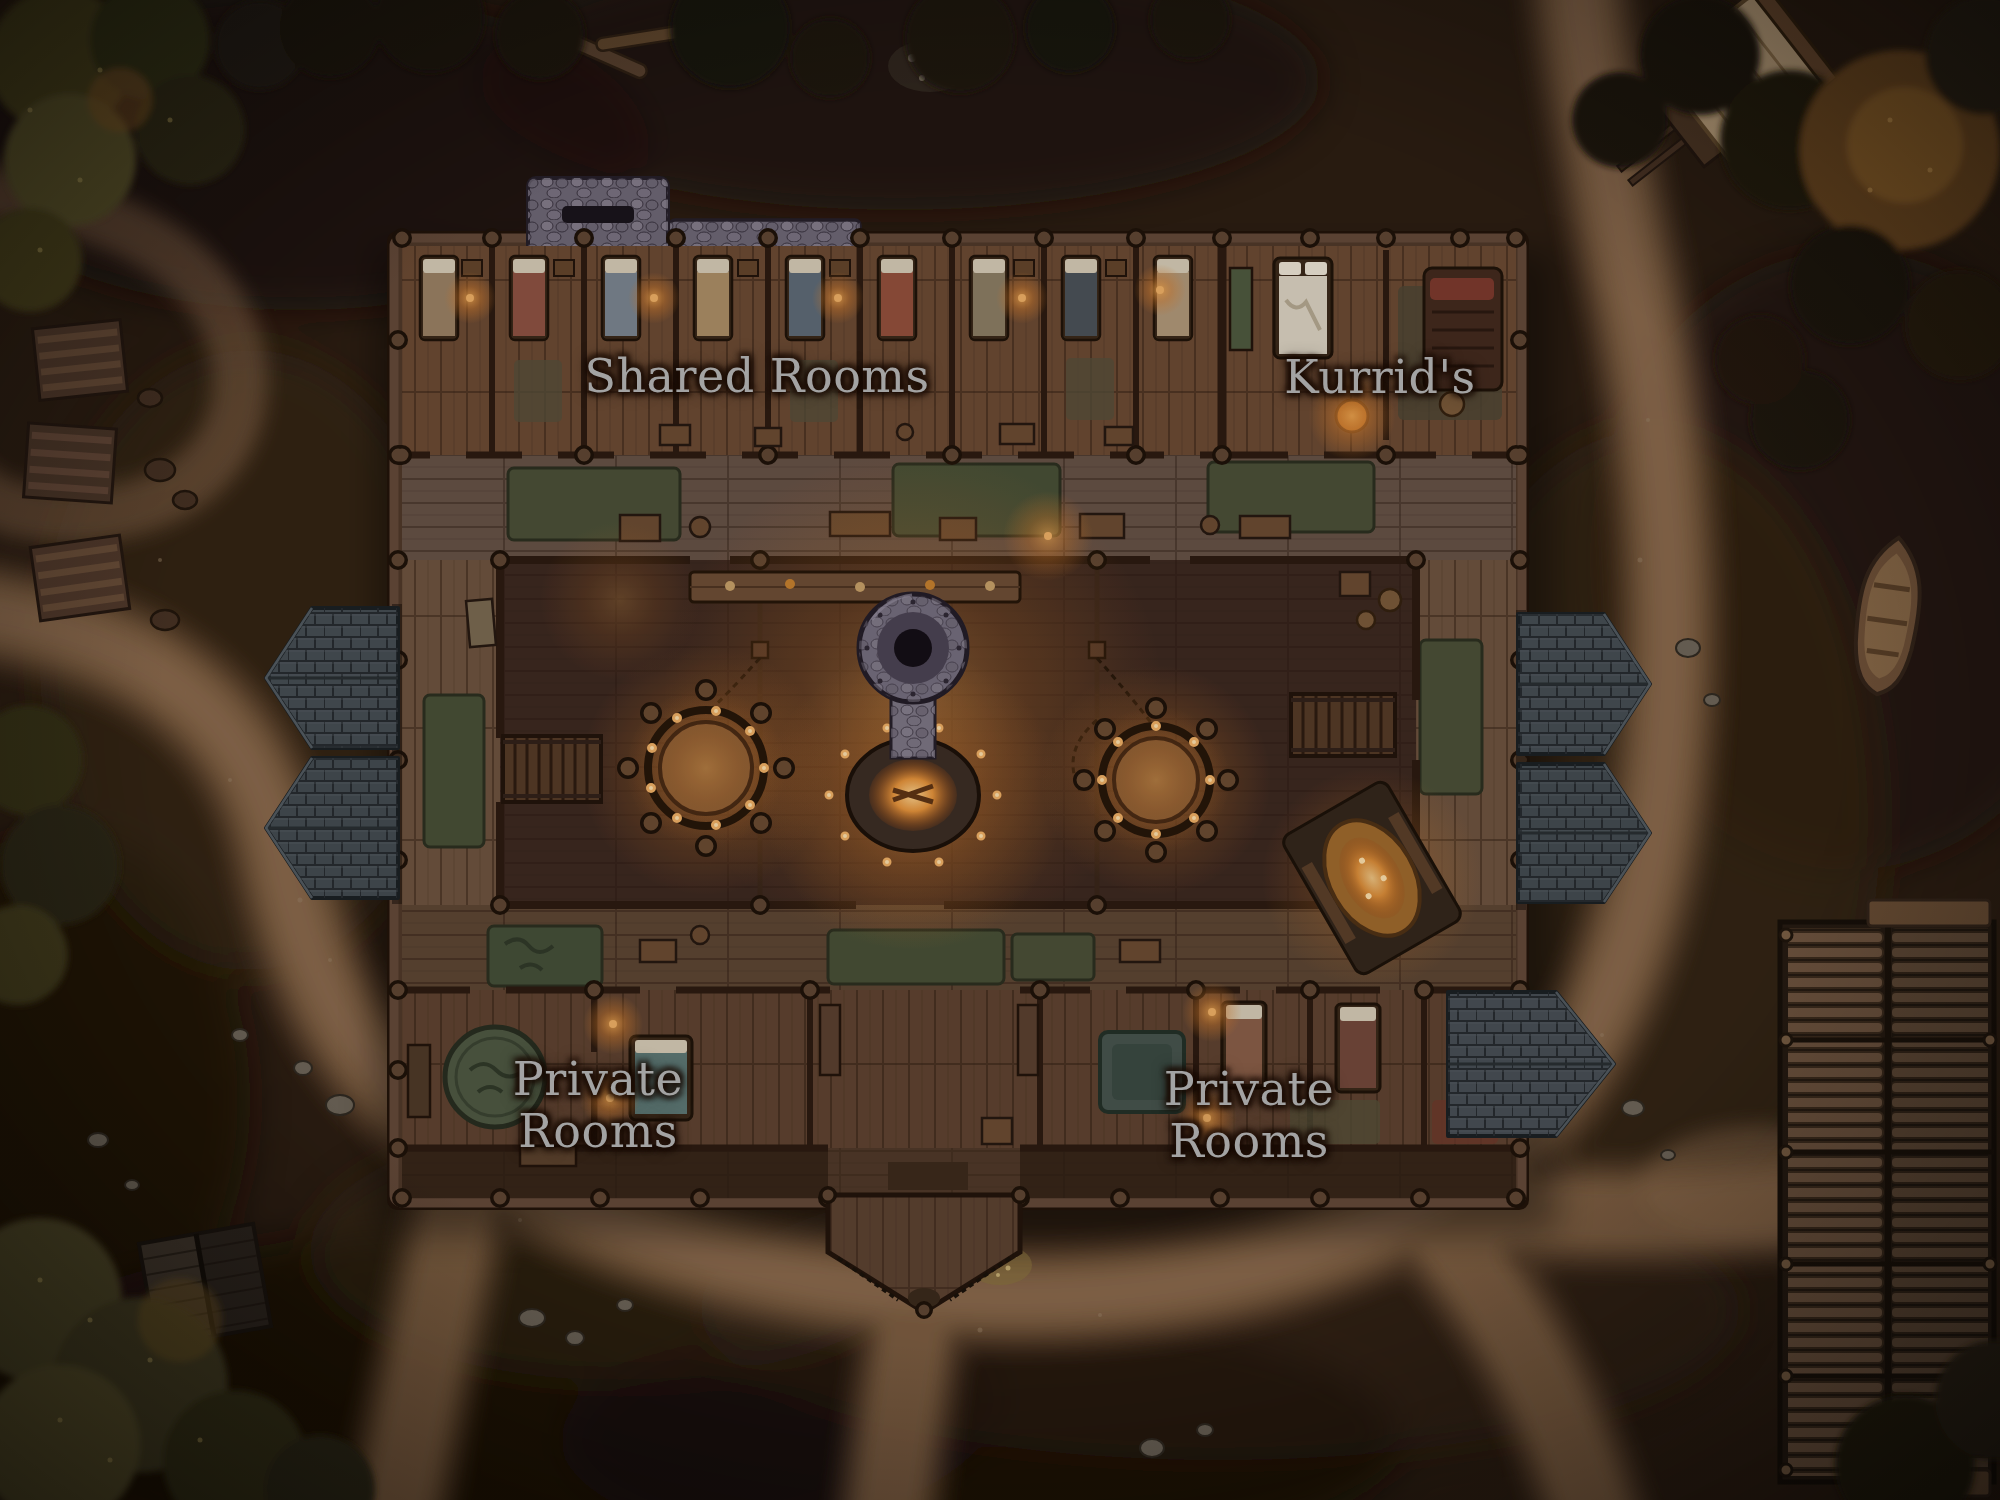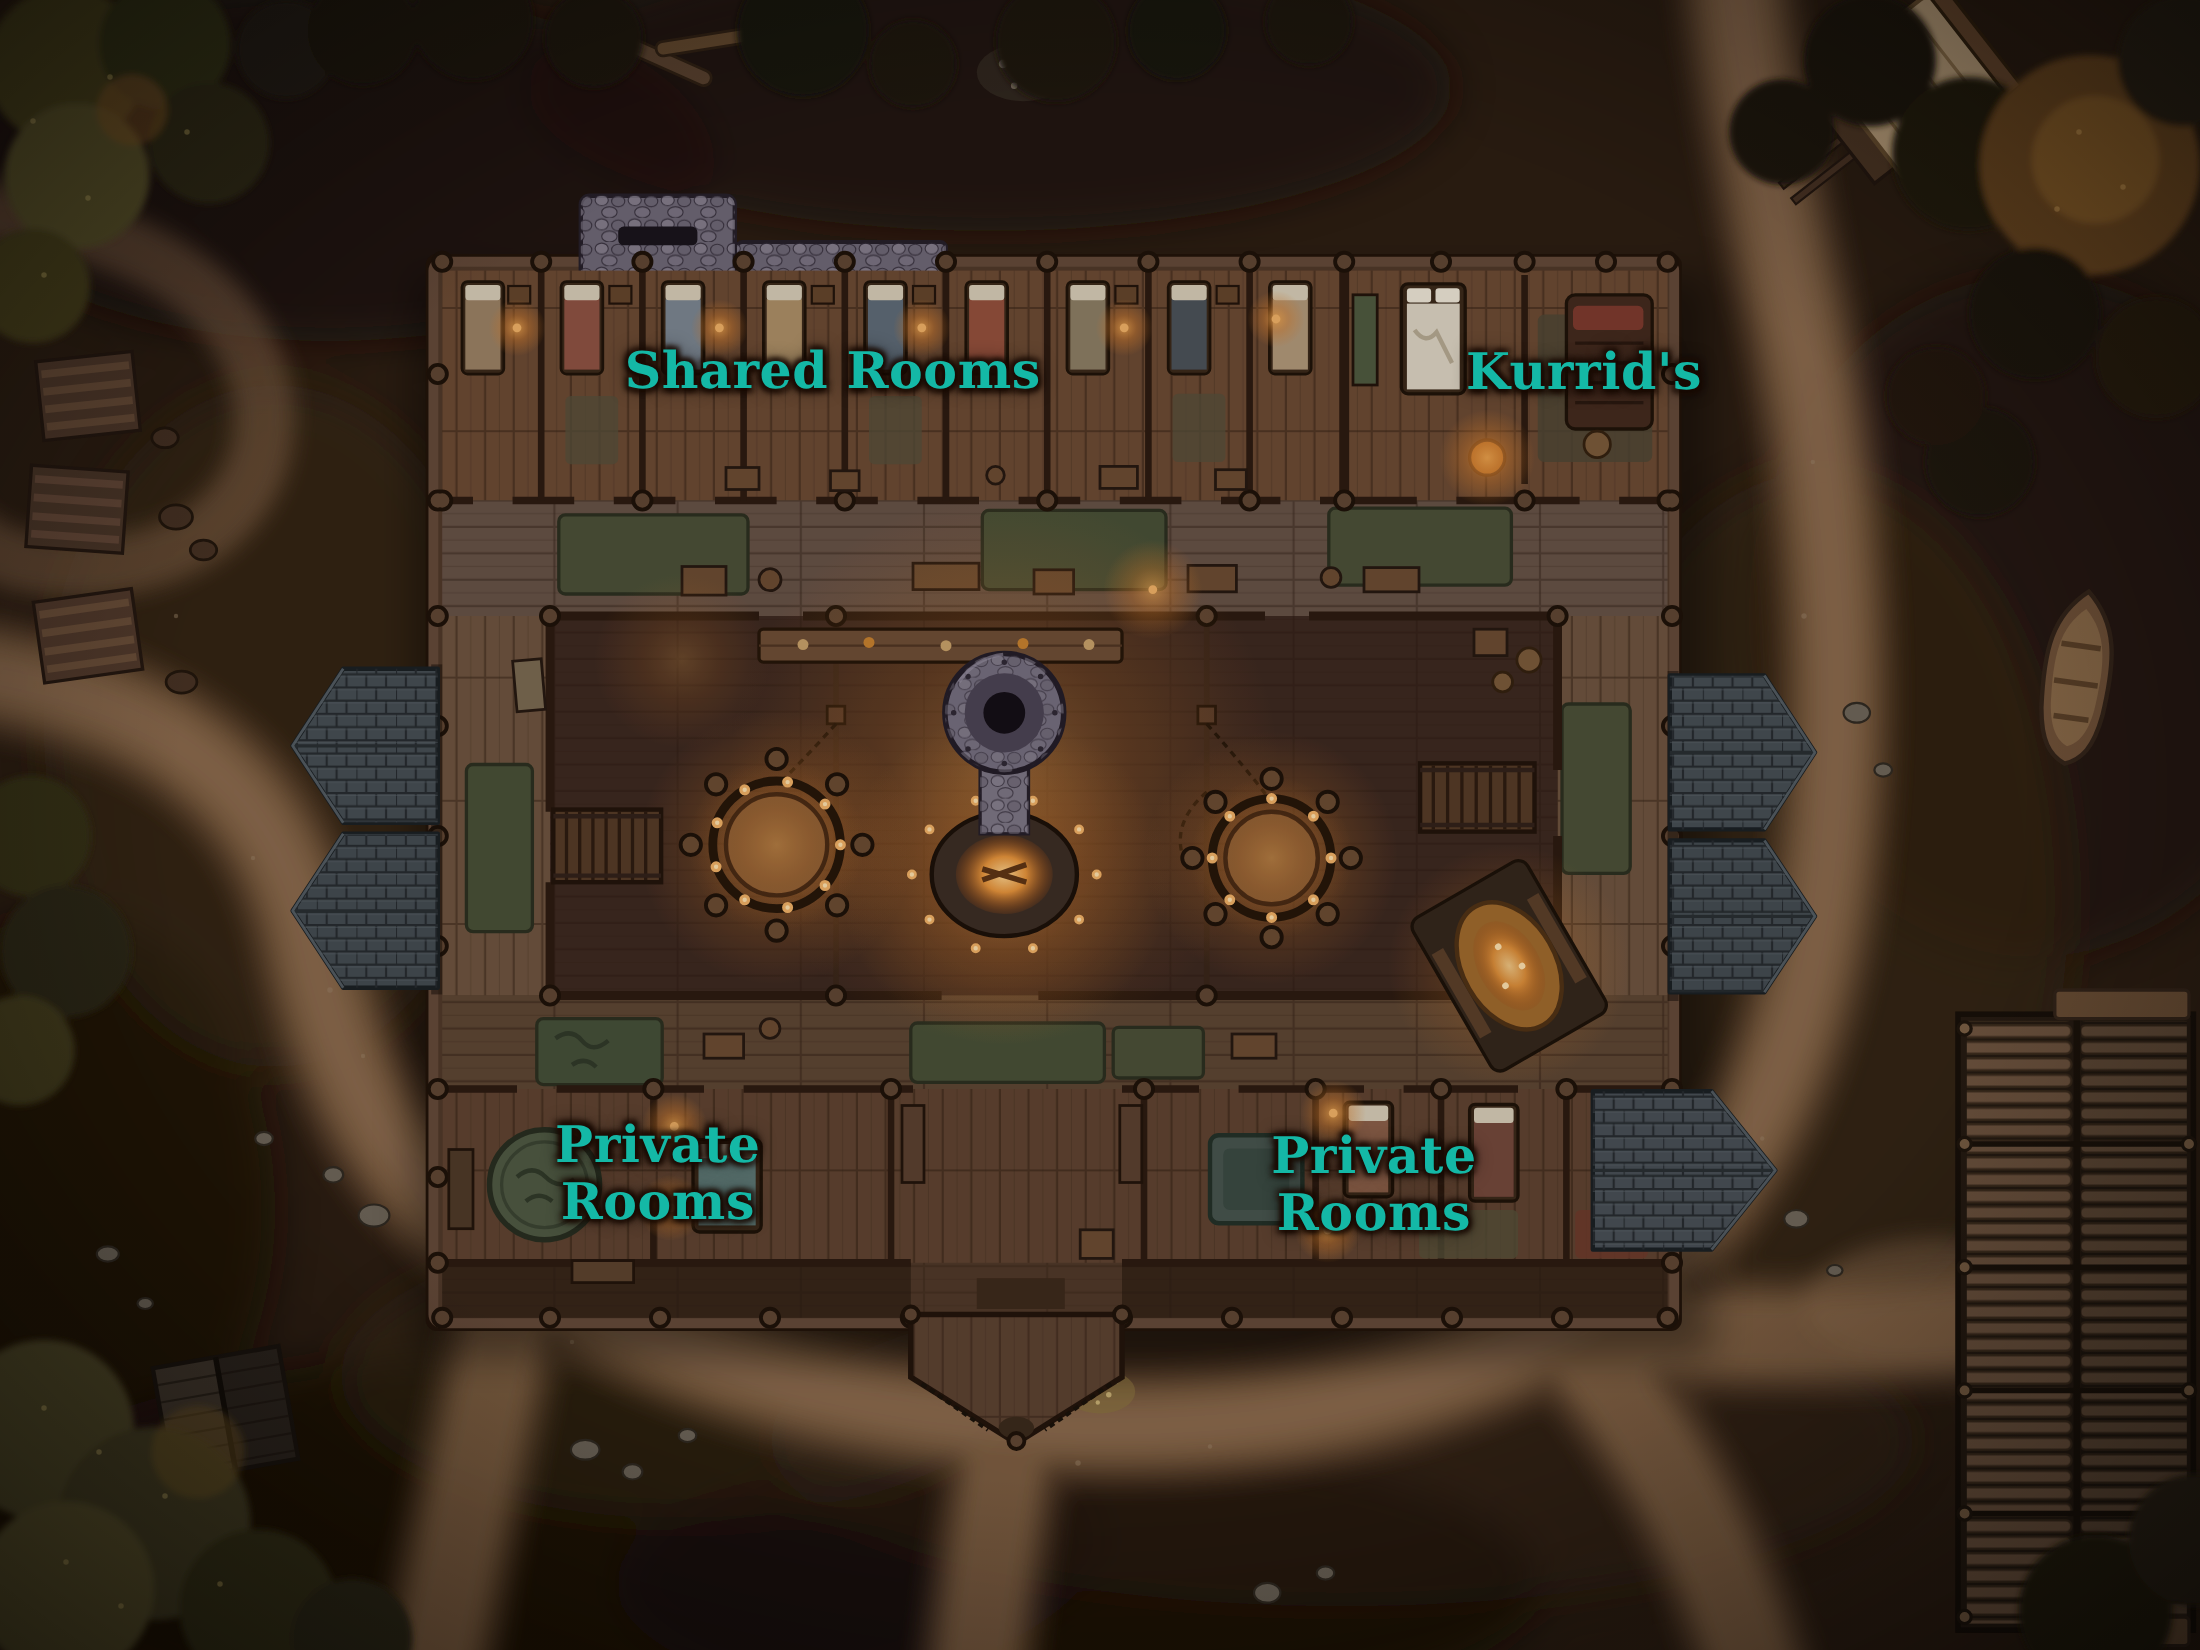--- a/index.html
+++ b/index.html
@@ -1,25 +1,25 @@
 <!DOCTYPE html>
 <html><head>
 <meta charset="utf-8">
 <style>
   html,body{margin:0;padding:0;background:#120c07;}
   #stage{position:relative;width:2000px;height:1500px;overflow:hidden;background:#2b1d12;
          font-family:"DejaVu Serif",serif;}
   #stage svg{position:absolute;left:0;top:0;}
   #labels-layer{position:absolute;left:0;top:0;width:100%;height:100%;pointer-events:none;}
   .map-label{position:absolute;transform:translate(-50%,-50%);white-space:nowrap;
-    font-family:"DejaVu Serif",serif;font-weight:bold;font-size:46px;color:#14b8a6;
+    font-family:"DejaVu Serif",serif;font-weight:normal;font-size:46px;color:#a3a3a3;
     letter-spacing:.5px;
     text-shadow:-3px -3px 5px rgba(26,12,4,.95),3px -3px 5px rgba(26,12,4,.95),
                 -3px 3px 5px rgba(26,12,4,.95),3px 3px 5px rgba(26,12,4,.95),
-                0 0 16px rgba(0,0,0,.85);}
+                0 0 16px rgba(0,0,0,.85);margin-top:39px;}
 </style>
 </head>
 <body>
 
 <div id="stage">
 <svg width="2000" height="1500" viewBox="0 0 2000 1500">
 <defs>
   <filter id="f18" x="-40%" y="-40%" width="180%" height="180%">
           <feGaussianBlur stdDeviation="18"></feGaussianBlur>
         </filter>
@@ -643,19 +643,19 @@
   <circle cx="1930" cy="170" r="2.5" fill="#d8a860"></circle>
         <circle cx="1870" cy="190" r="2.5" fill="#d8a860"></circle>
 </g>
 
 <rect x="0" y="0" width="2000" height="1500" fill="#1a0f08" opacity=".12"></rect>
 <rect x="0" y="0" width="2000" height="1500" fill="url(#vig)"></rect>
 </svg>
 
 <div id="labels-layer">
   <div class="map-label" style="left:757px;top:337px;">Shared Rooms</div>
-  <div class="map-label" style="left:1440px;top:338px;">Kurrid's</div>
+  <div class="map-label" style="left:1380px;top:338px;">Kurrid's</div>
   <div class="map-label" style="left:598px;top:1040px;">Private</div>
   <div class="map-label" style="left:598px;top:1092px;">Rooms</div>
   <div class="map-label" style="left:1249px;top:1050px;">Private</div>
   <div class="map-label" style="left:1249px;top:1102px;">Rooms</div>
 </div>
 </div>
 
 </body></html>

